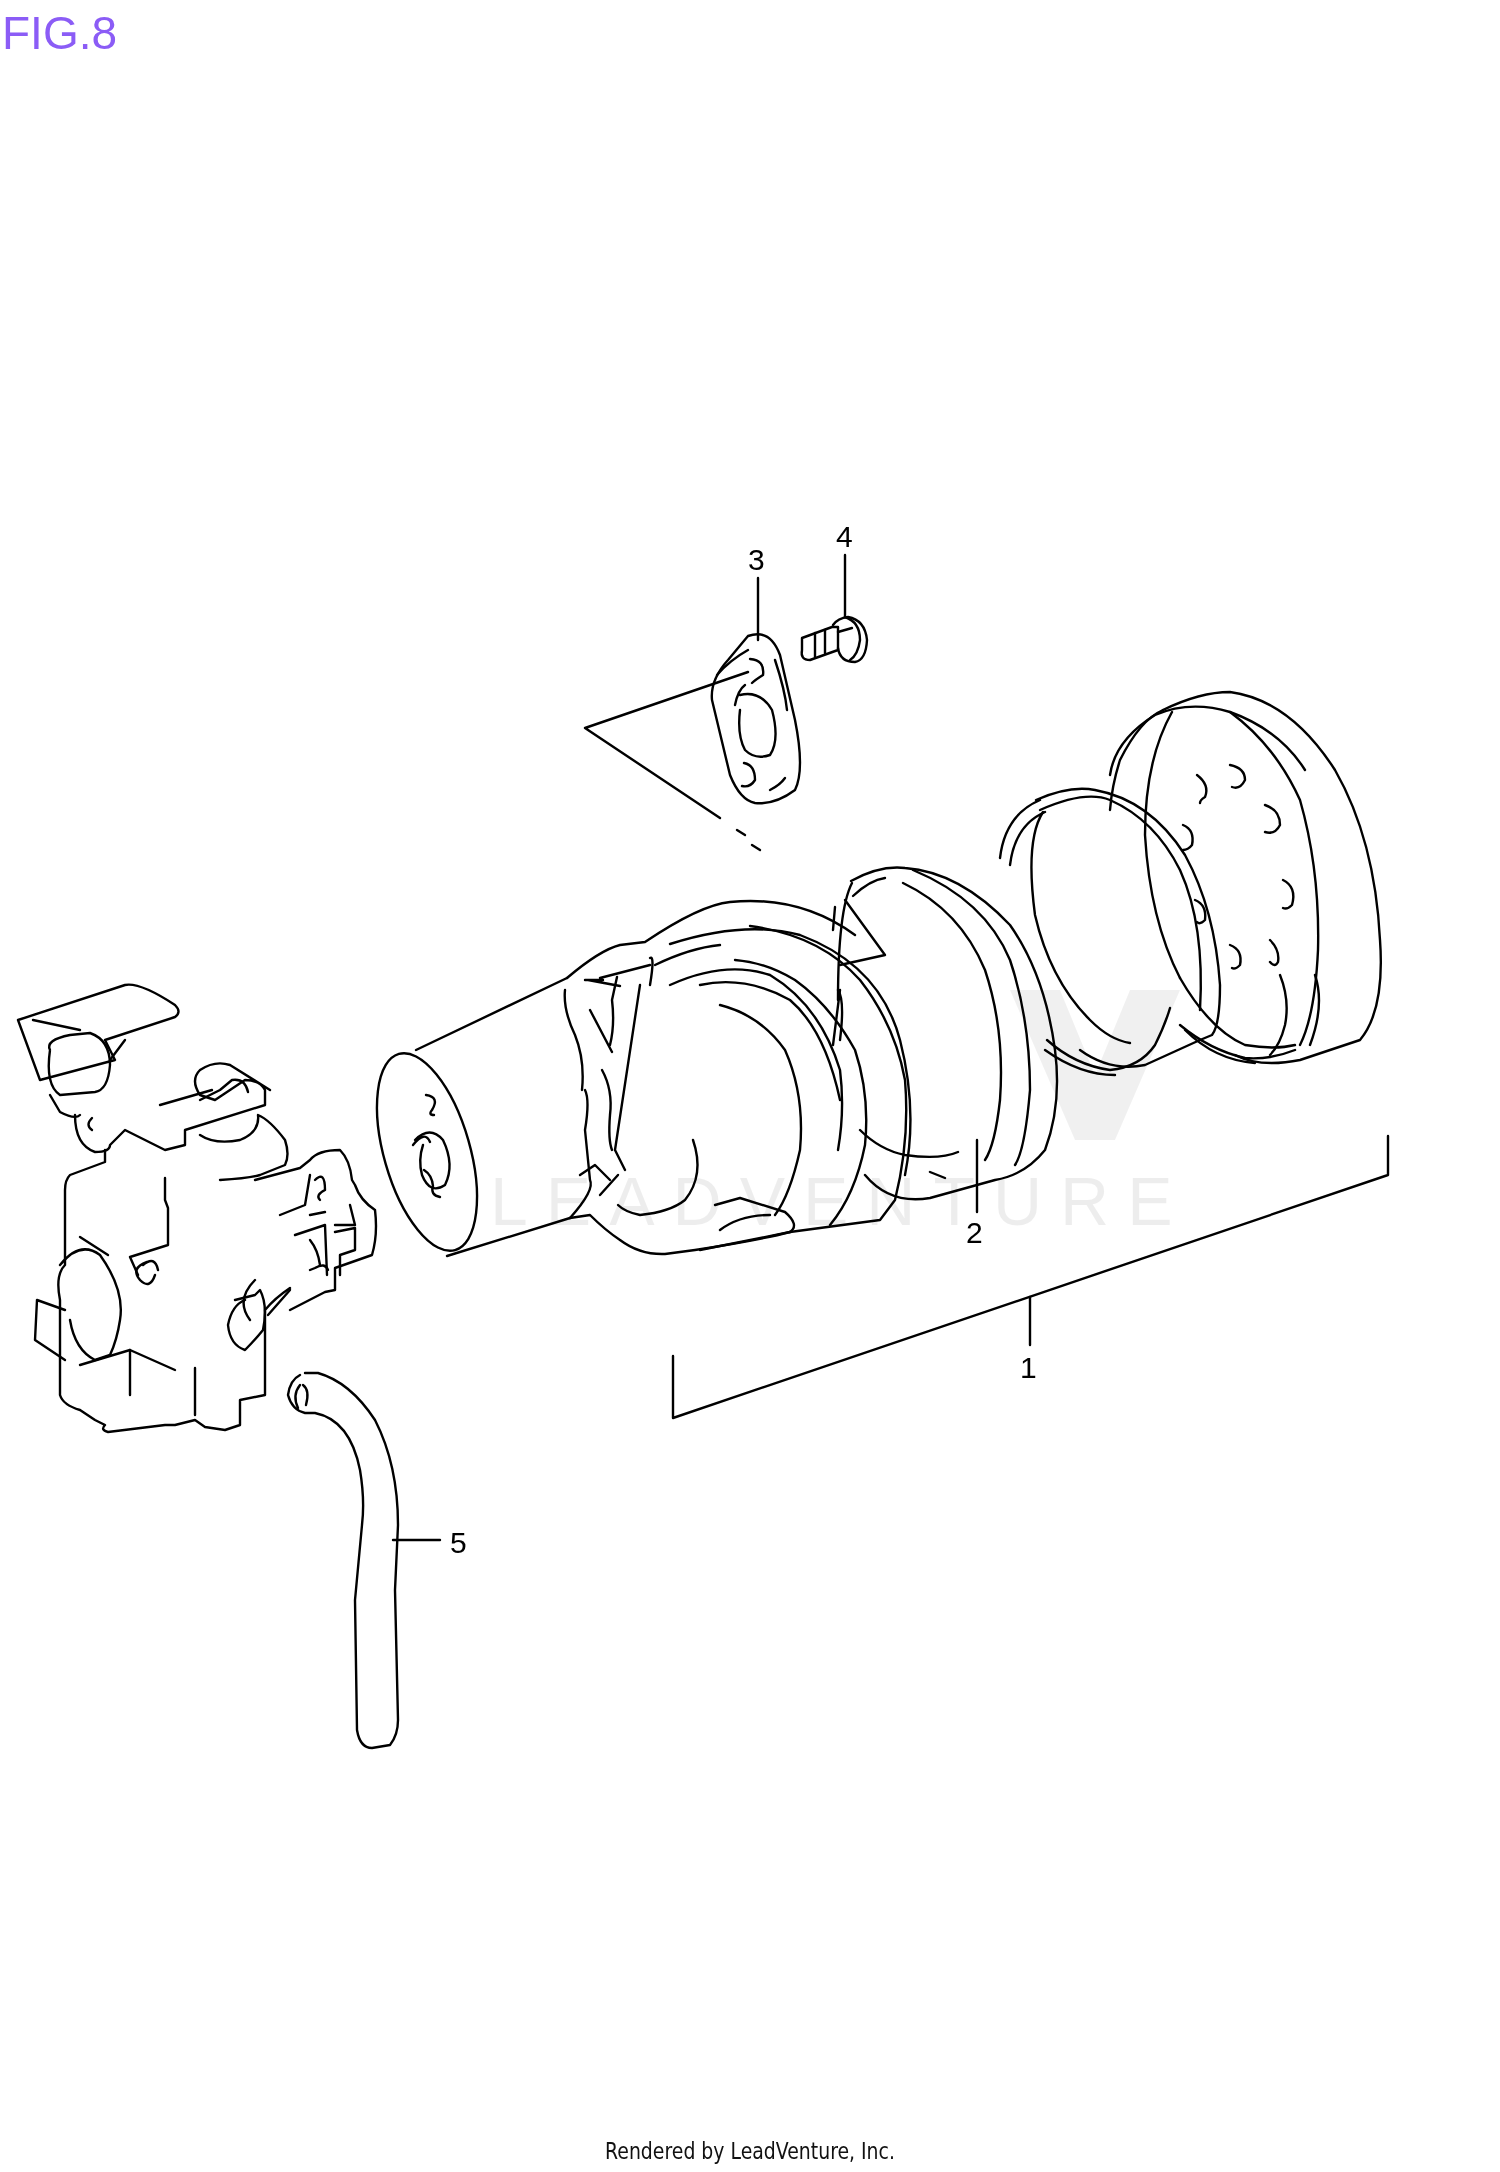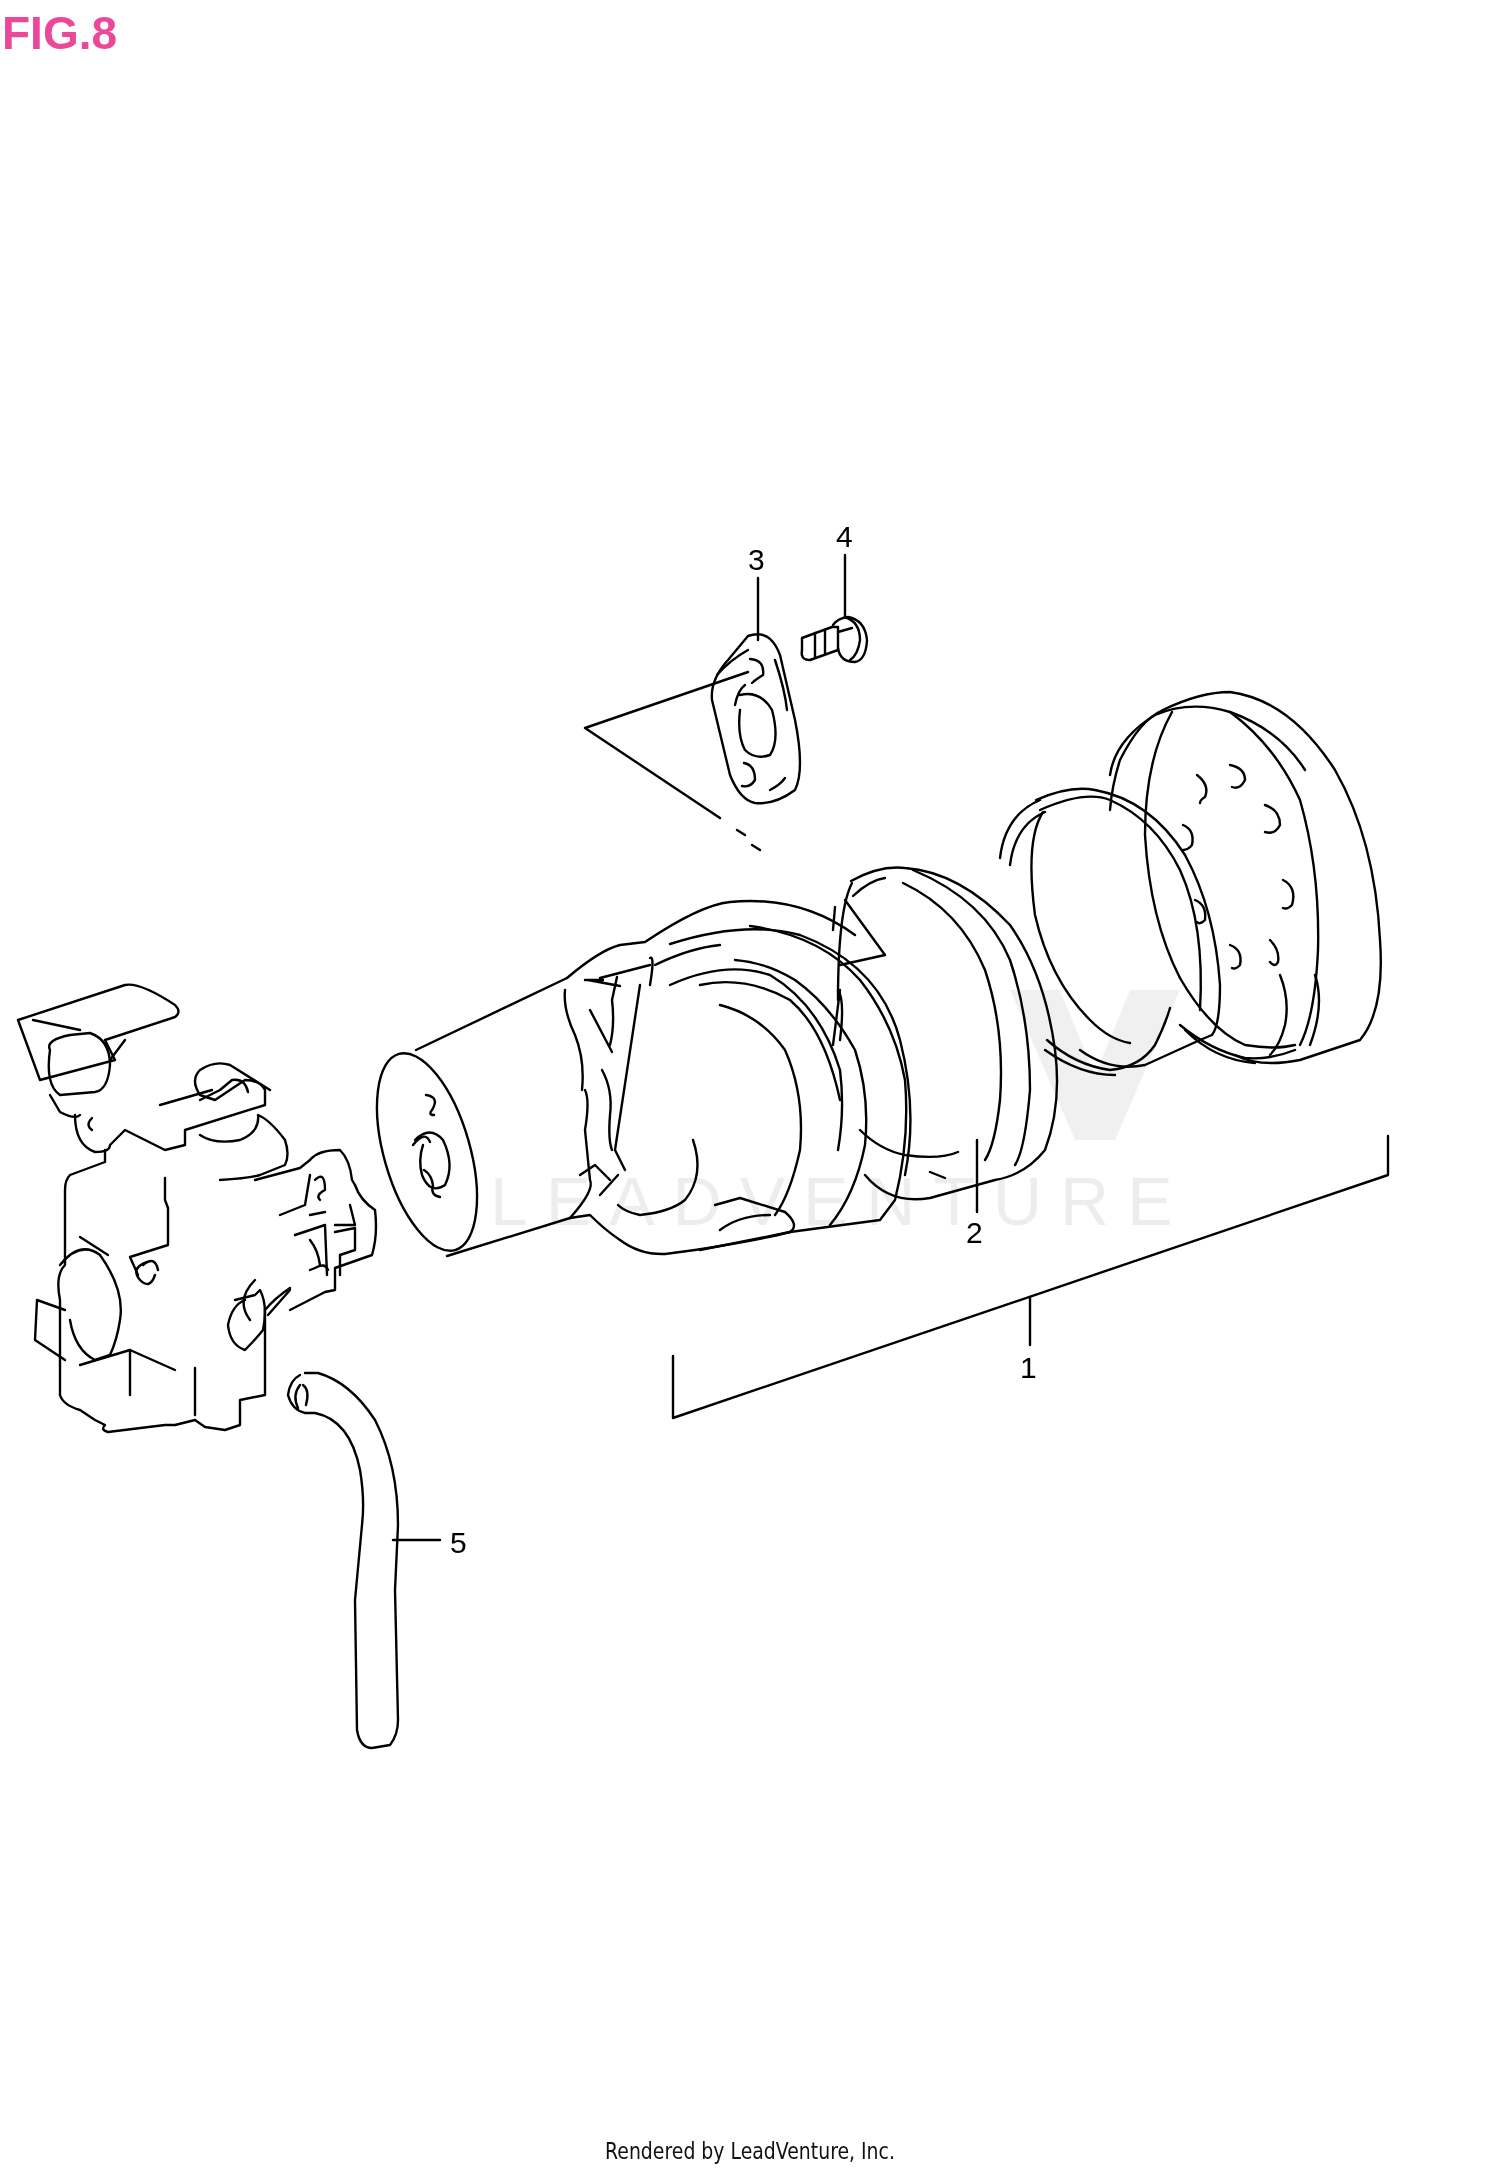--- a/index.html
+++ b/index.html
@@ -1,17 +1,17 @@
 <!DOCTYPE html>
 <html><head>
 <meta charset="utf-8">
 <style>
   html, body { margin:0; padding:0; background:#ffffff; }
   body { width:1500px; height:2172px; position:relative; overflow:hidden; font-family:"Liberation Sans", sans-serif; }
-  .fig-title { position:absolute; left:2px; top:6px; font-size:46px; font-weight:bold; color:#ec4899; letter-spacing:0px; font-family:"Liberation Sans", sans-serif; }
+  .fig-title { position:absolute; left:2px; top:6px; font-size:46px; font-weight:normal; color:#8b5cf6; letter-spacing:0px; font-family:"Liberation Sans", sans-serif; }
   .footer { position:absolute; left:0; width:1500px; top:2138px; text-align:center; font-size:23px; color:#111; font-family:"DejaVu Sans", sans-serif; transform:scaleX(0.82); transform-origin:750px 0; }
   svg.drawing { position:absolute; left:0; top:0; }
   .callout { font-family:"Liberation Sans", sans-serif; font-size:30px; fill:#000; }
   .wm { font-family:"Liberation Sans", sans-serif; font-size:68px; fill:#000; fill-opacity:0.07; letter-spacing:18px; }
   .ln { fill:none; stroke:#000; stroke-width:2.4; stroke-linecap:round; stroke-linejoin:round; }
 </style>
 </head>
 <body>
 
 <div class="fig-title">FIG.8</div>

